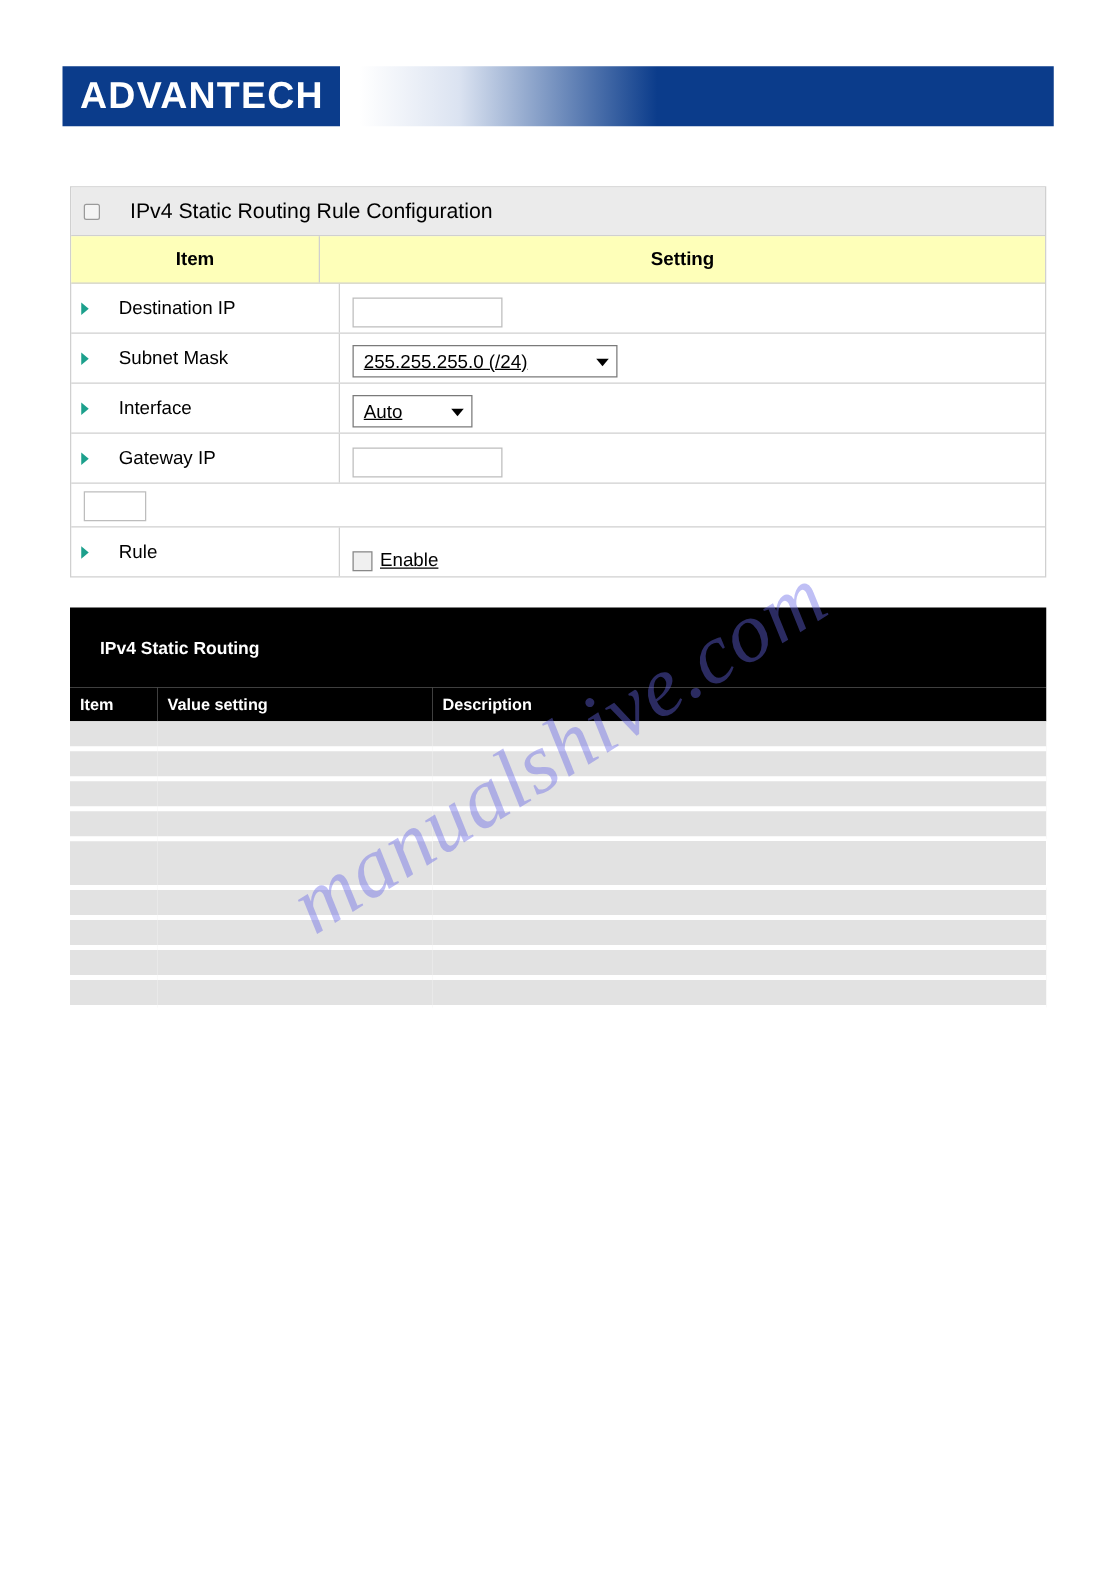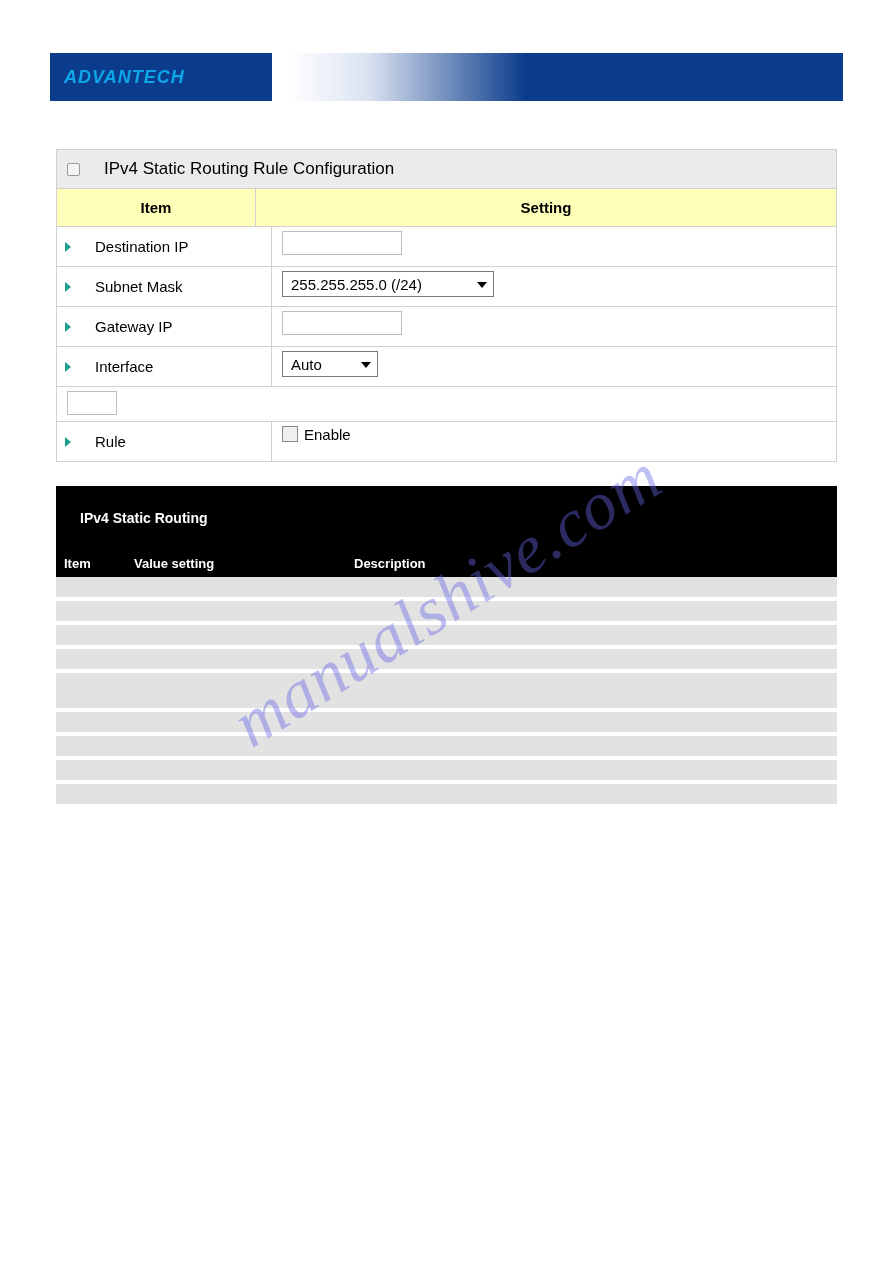--- a/index.html
+++ b/index.html
@@ -25,25 +25,24 @@
     left: 0; top: 0;
     height: 48px;
     width: 222px;
     background: #0b3c8b;
     display: flex;
     align-items: center;
     padding-left: 14px;
     box-sizing: border-box;
   }
   .logo-text {
-    color: #0ea5e9;
-    font-size: 18px;
+    color: #ffffff;
+    font-size: 30px;
     font-weight: 700;
     letter-spacing: 1px;
-    font-style: italic;
     font-family: "Arial Black", Arial, sans-serif;
   }
 
   
   .panel {
     margin: 48px 56px 0 56px;
     border: 1px solid #d0d0d0;
   }
   .panel-title {
     background: #ebebeb;
@@ -91,23 +90,24 @@
   .caret {
     width: 0; height: 0;
     border-top: 5px solid transparent;
     border-bottom: 5px solid transparent;
     border-left: 6px solid #1ca08c;
     flex: 0 0 auto;
   }
   .value-cell {
     flex: 1 1 auto;
     display: flex;
-    align-items: flex-start;
+    align-items: flex-end;
     padding: 4px 10px;
     gap: 6px;
+    text-decoration: underline;
   }
   input.text {
     border: 1px solid #bdbdbd;
     height: 22px;
     width: 110px;
     padding: 0 4px;
     font-size: 14px;
   }
   input.narrow { width: 40px; }
   .fake-select {
@@ -232,36 +232,36 @@
     <div class="value-cell">
       <div class="fake-select">
         <span>255.255.255.0 (/24)</span>
       </div>
     </div>
   </div>
 
   <div class="form-row">
     <div class="label-cell">
       <span class="caret"></span>
-      <span>Gateway IP</span>
-    </div>
-    <div class="value-cell">
-      <input class="text" type="text" value="" style="">
-    </div>
-  </div>
-
-  <div class="form-row">
-    <div class="label-cell">
-      <span class="caret"></span>
       <span>Interface</span>
     </div>
     <div class="value-cell">
       <div class="fake-select small">
         <span>Auto</span>
       </div>
+    </div>
+  </div>
+
+  <div class="form-row">
+    <div class="label-cell">
+      <span class="caret"></span>
+      <span>Gateway IP</span>
+    </div>
+    <div class="value-cell">
+      <input class="text" type="text" value="" style="">
     </div>
   </div>
 
   <div class="form-row">
     <div class="value-cell">
       <input class="text narrow" type="text" value="" style="">
     </div>
   </div>
 
   <div class="form-row">

